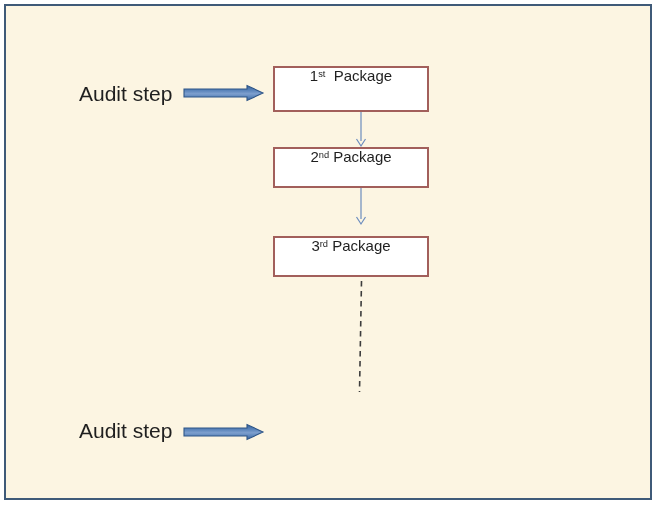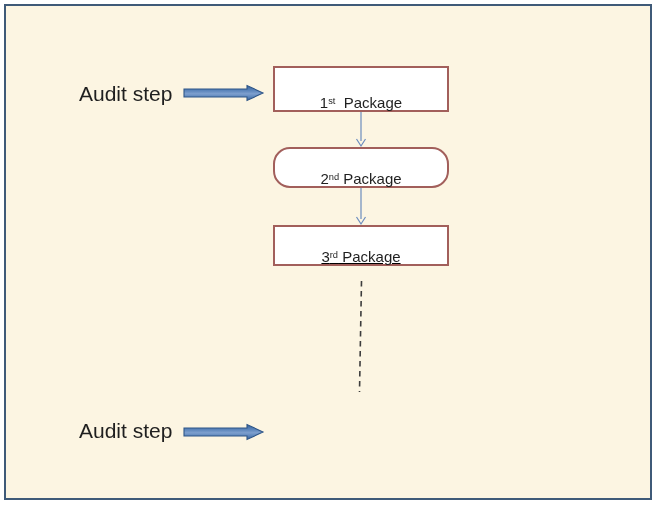--- a/index.html
+++ b/index.html
@@ -36,31 +36,31 @@
   .audit-label.top { left: 73px; top: 77px; }
   .audit-label.bottom { left: 73px; top: 414px; }
 
   .big-arrow { position: absolute; width: 82px; height: 18px; }
   .big-arrow.top { left: 177px; top: 78px; }
   .big-arrow.bottom { left: 177px; top: 417px; }
 
   .flow-box {
     position: absolute;
     left: 267px;
-    width: 176px;
+    width: 156px;
     box-sizing: border-box;
     background: var(--box-bg, #ffffff);
     border: 2px solid var(--box-border, #a25f5b);
     display: flex;
-    align-items: flex-end;
+    align-items: flex-start;
     justify-content: center;
   }
   .flow-box.b1 { top: 60px;  height: 46px; }
-  .flow-box.b2 { top: 141px; height: 41px; border-radius: 17px; }
-  .flow-box.b3 { top: 219px; height: 41px; text-decoration: underline; }
+  .flow-box.b2 { top: 141px; height: 41px; }
+  .flow-box.b3 { top: 230px; height: 41px; }
   .flow-box.b4 { top: 400px; height: 47px; }
 
   .box-label {
     font-size: 15px;
     color: var(--text, #1f1f1f);
     white-space: pre;
     line-height: 1;
   }
   .box-label .sup {
     font-size: 0.62em;

